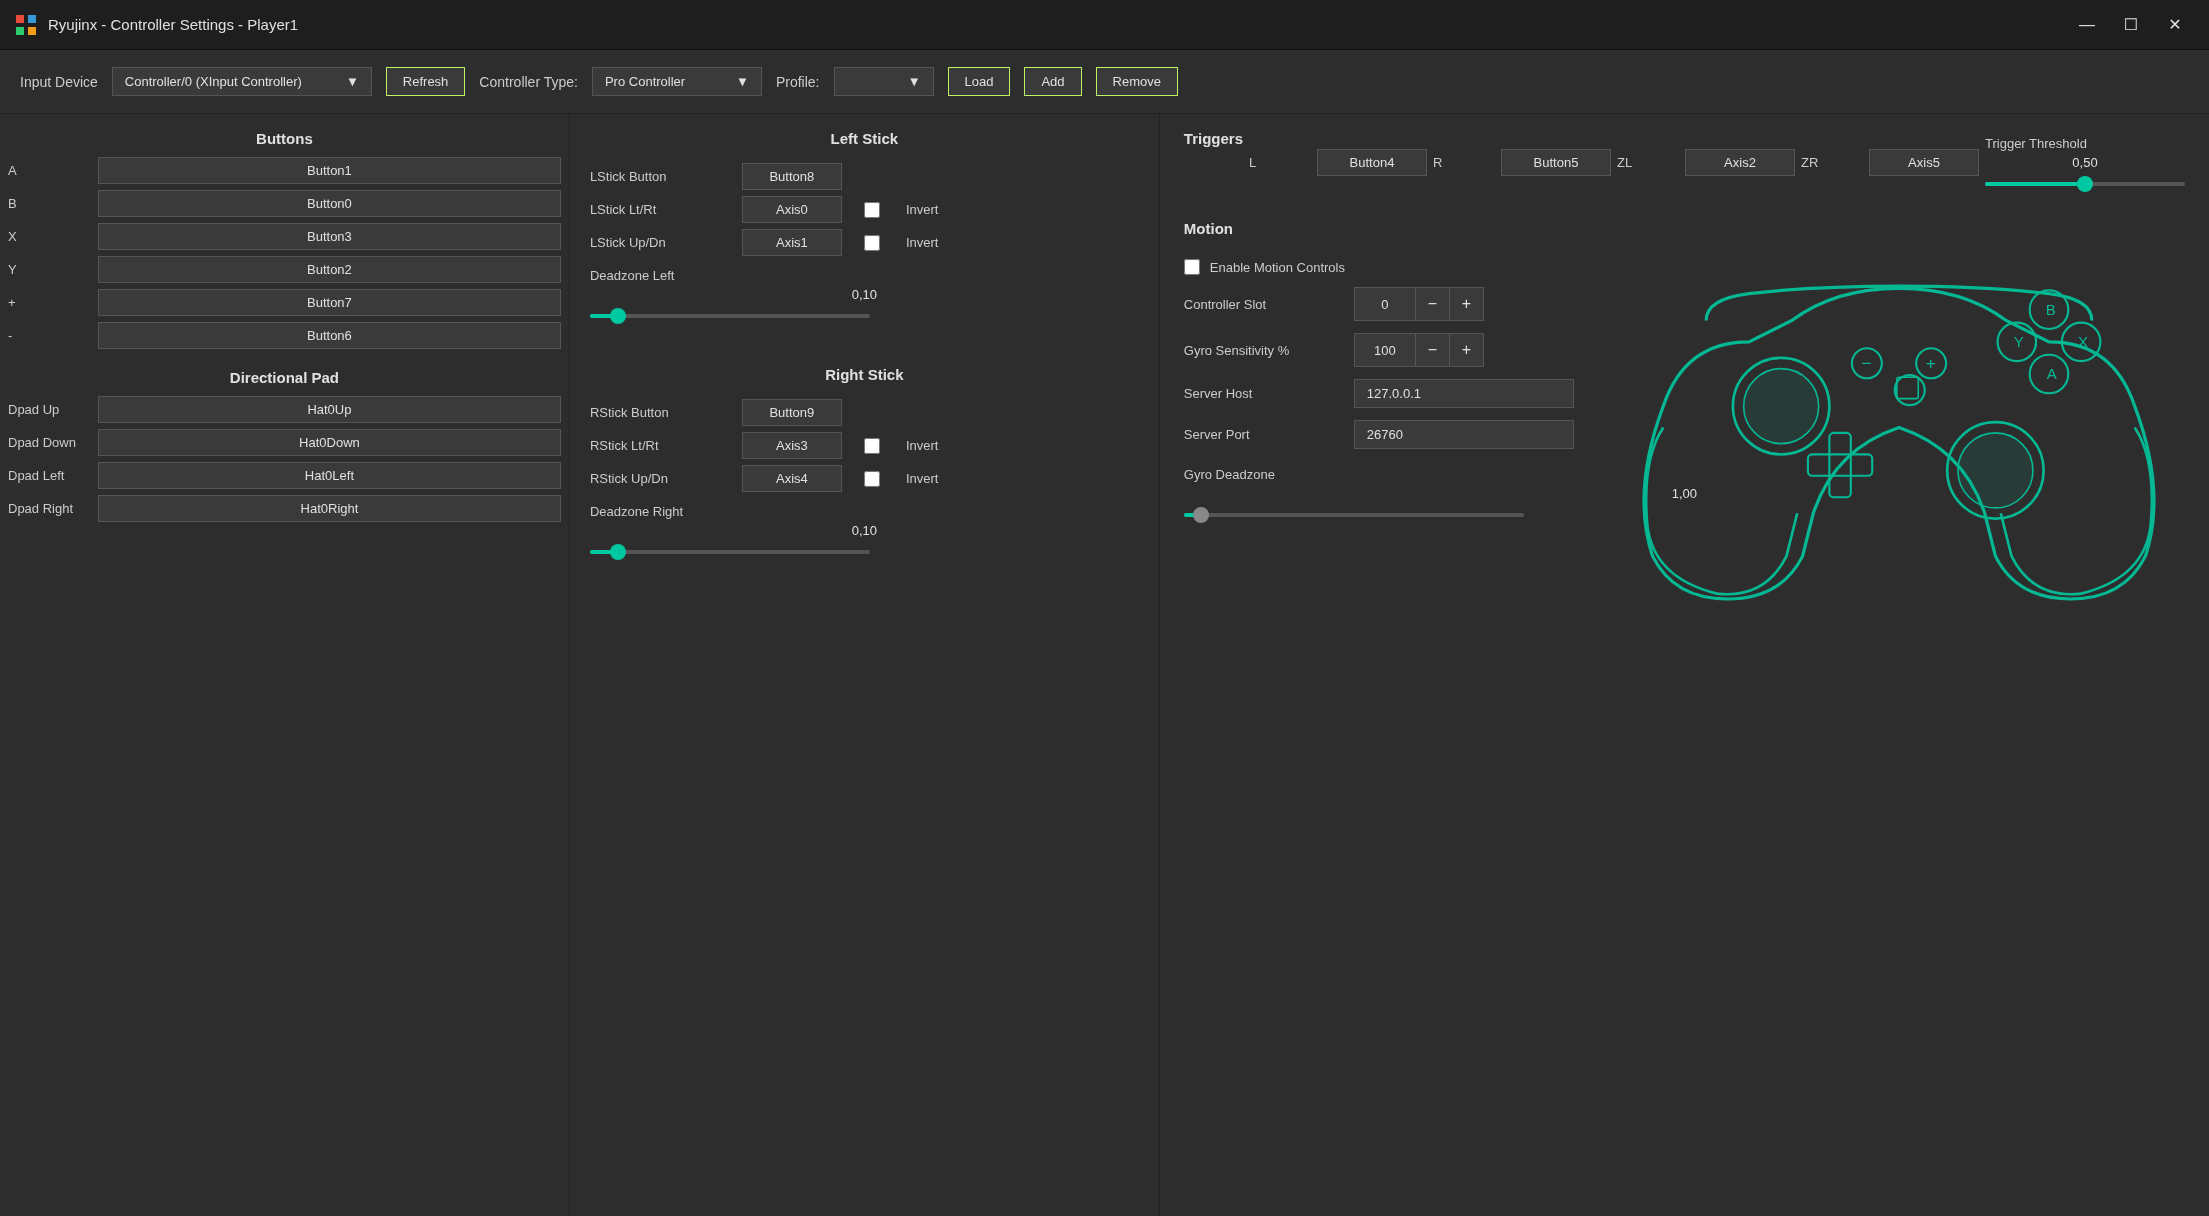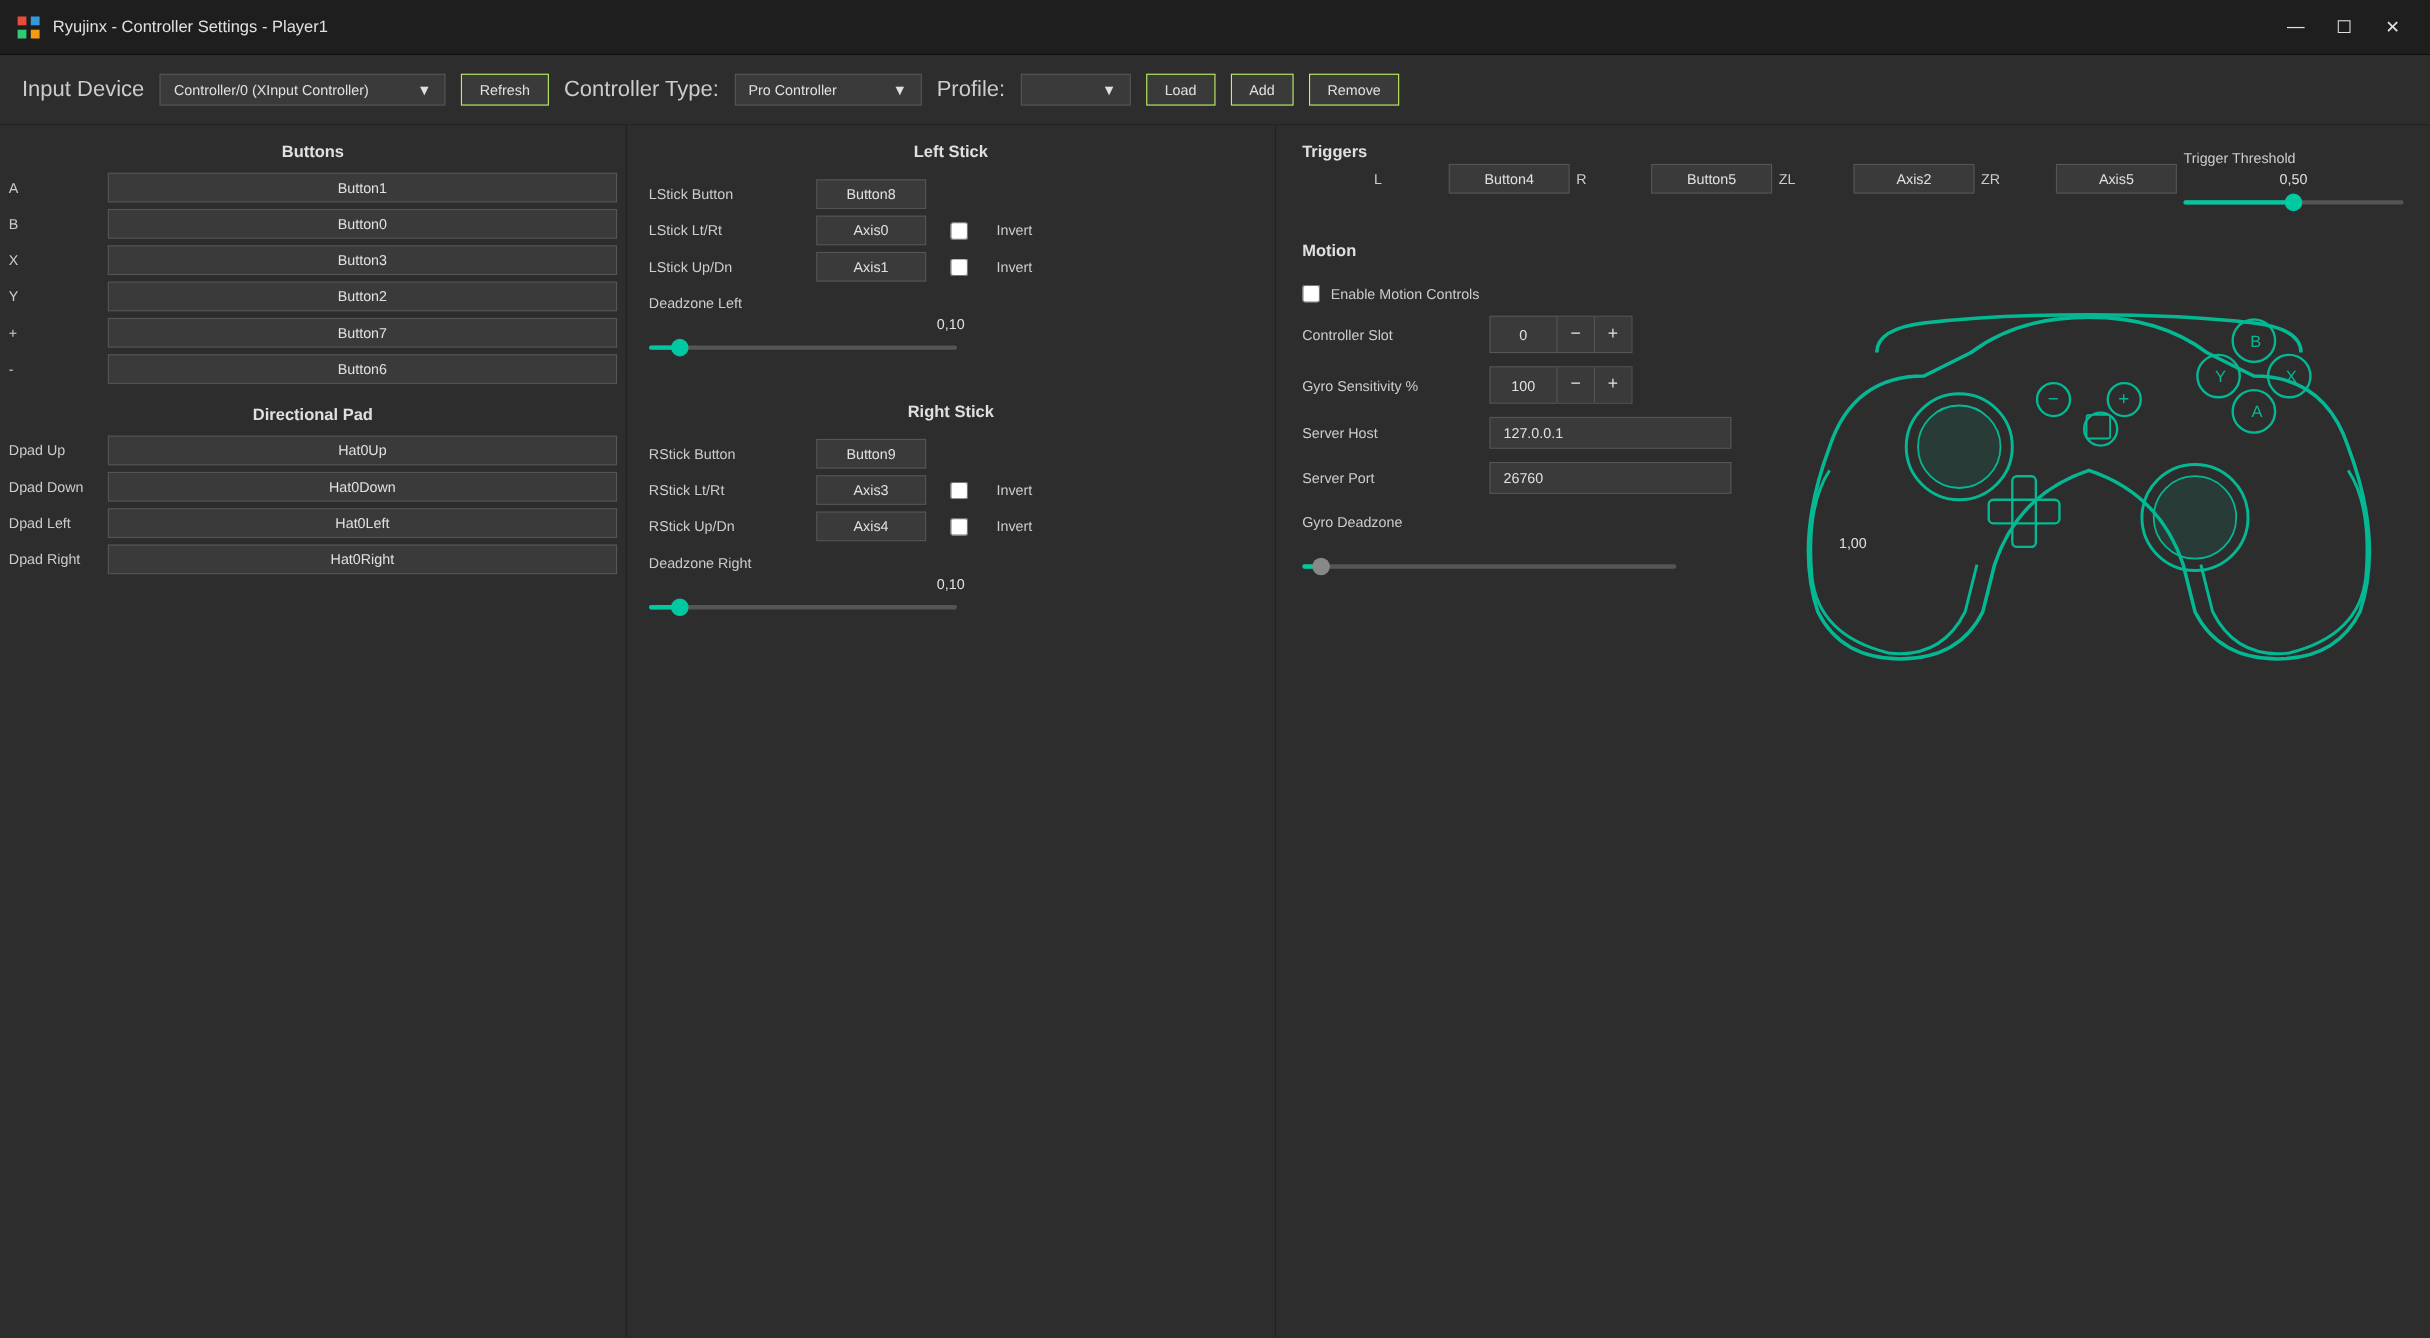--- a/index.html
+++ b/index.html
@@ -58,21 +58,21 @@
       background: #2d2d2d;
       height: 64px;
       display: flex;
       align-items: center;
       padding: 0 20px;
       gap: 14px;
       border-bottom: 1px solid #222;
     }
     .toolbar-label {
       color: #ccc;
-      font-size: 20px;
+      font-size: 14px;
     }
     .dropdown-btn {
       background: #3a3a3a;
       border: 1px solid #555;
       color: #e0e0e0;
       padding: 6px 12px;
       cursor: pointer;
       display: flex;
       align-items: flex-end;
       gap: 8px;

